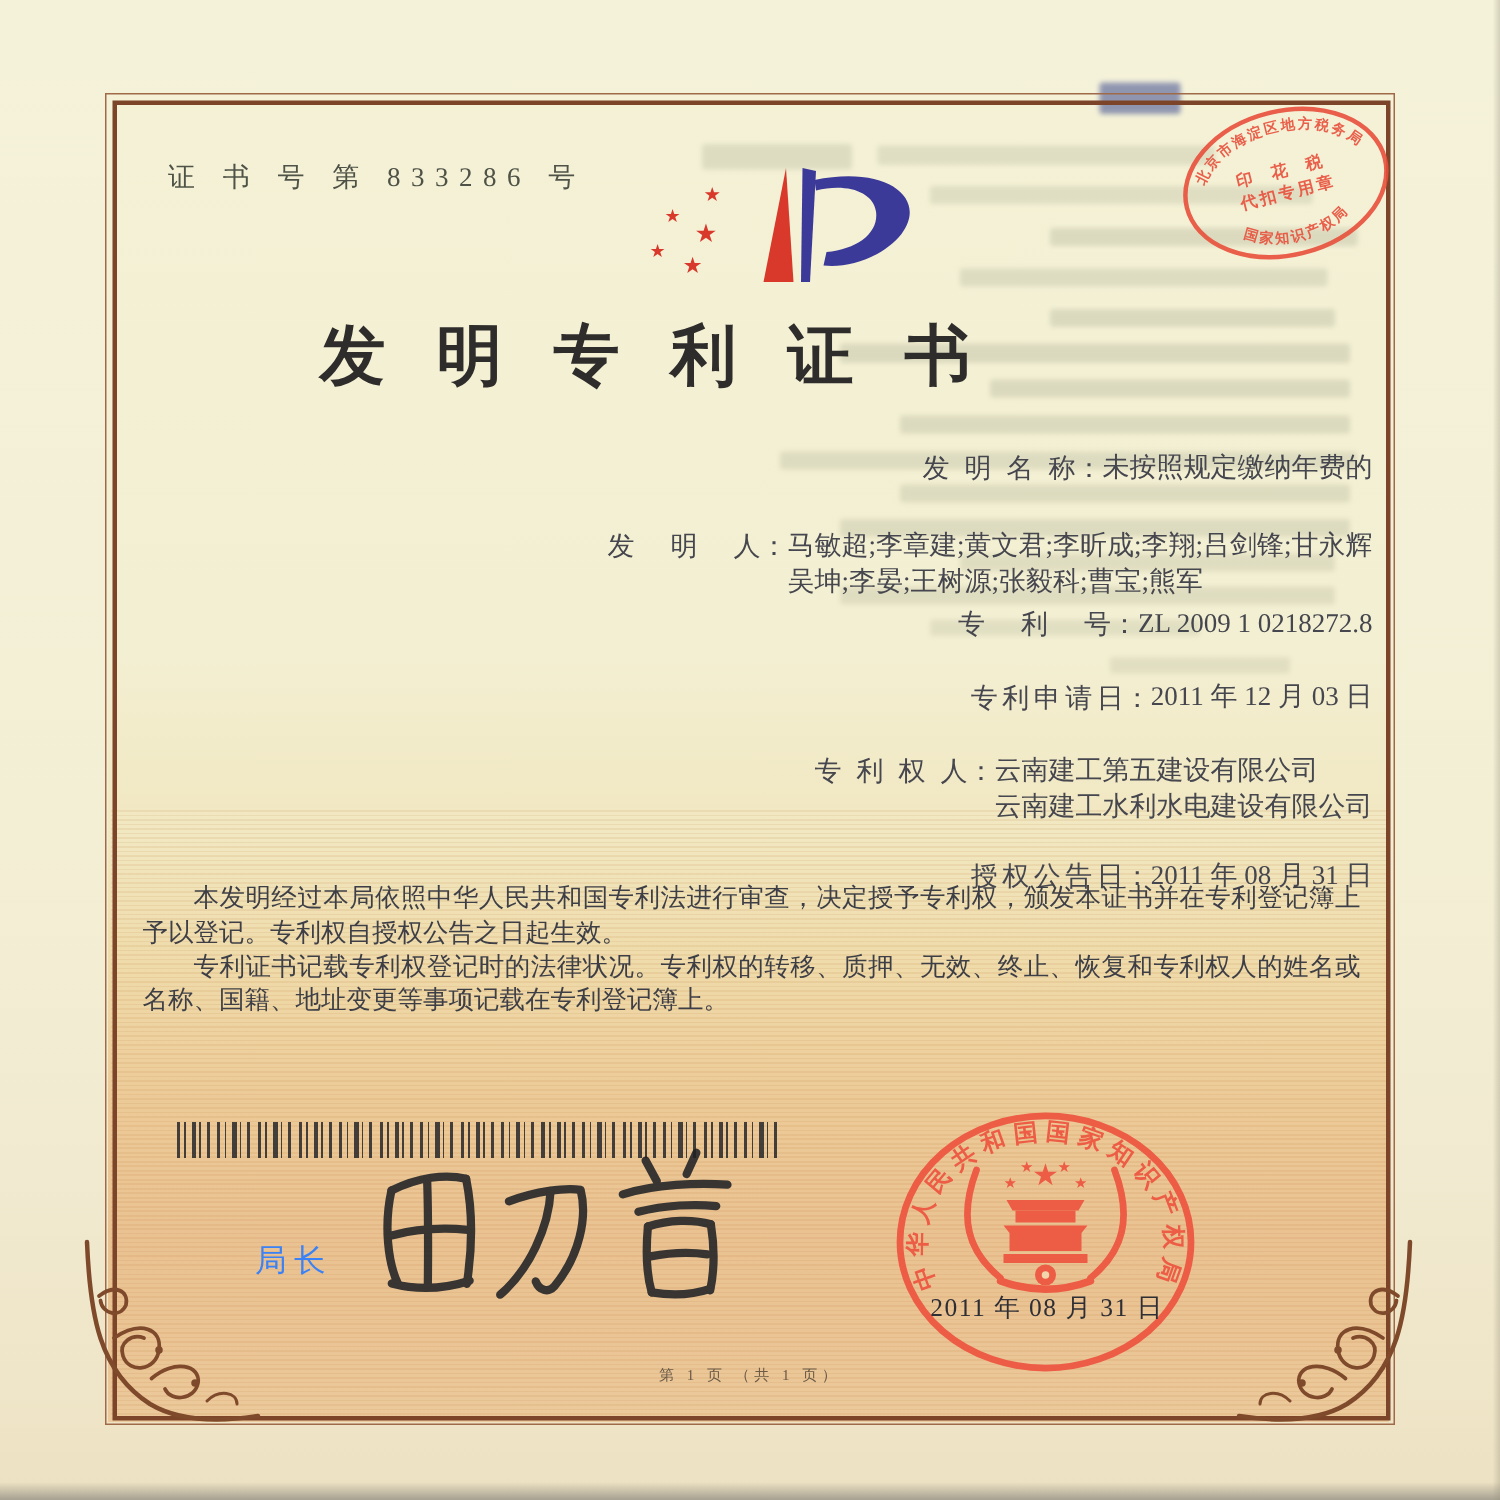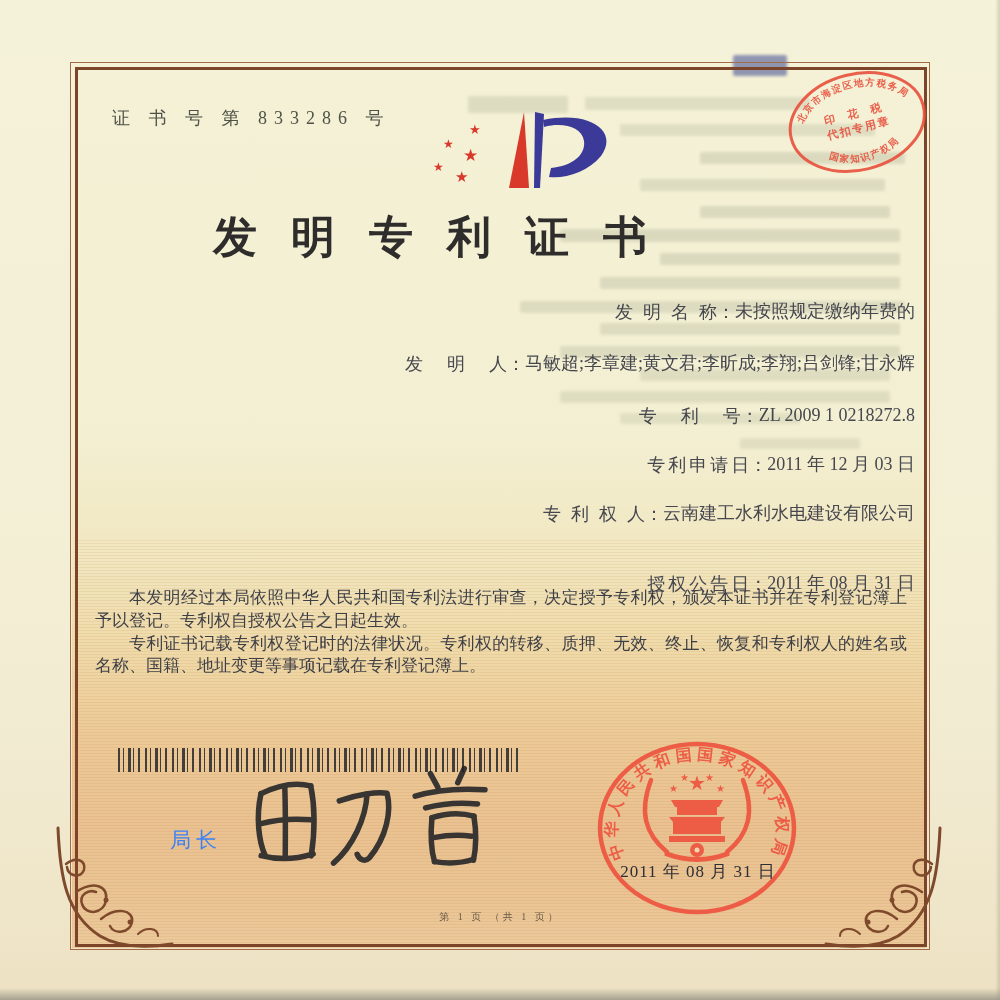--- a/index.html
+++ b/index.html
@@ -30,21 +30,21 @@
     font-size:44px;font-weight:bold;color:#2e2d2b;
     letter-spacing:34px;text-indent:34px;
   }
   .field-row{left:125px;width:790px;font-size:18px;color:#45464e;display:flex;align-items:flex-start;justify-content:flex-end;}
   .flabel{display:inline-block;width:102px;text-align:justify;text-align-last:justify;flex:none;}
   .fcolon{flex:none;}
   .fvalue{line-height:23.5px;}
   .fvalue div{white-space:nowrap;}
   .paras{
     left:95px;top:588px;width:812px;font-size:17px;line-height:22.8px;
-    color:#3e3f46;text-align:justify;font-family:Liberation Mono, monospace;
+    color:#3e3f46;text-align:justify;
   }
   .paras p{margin:0;text-indent:2em;}
   .barcode{
     left:118px;top:748px;width:400px;height:24px;
     background:
       repeating-linear-gradient(90deg,
         #26262a 0 2px, transparent 2px 5px,
         #26262a 5px 6px, transparent 6px 10px,
         #26262a 10px 13px, transparent 13px 15px,
         #26262a 15px 16px, transparent 16px 20px,
@@ -151,20 +151,21 @@
   <div class="fvalue">
       <div>未按照规定缴纳年费的</div>
     </div>
 </div>
 
 <div class="abs field-row" style="top:352px">
   <span class="flabel">发明人</span>
     <span class="fcolon">：</span>
   <div class="fvalue">
     <div>马敏超;李章建;黄文君;李昕成;李翔;吕剑锋;甘永辉</div>
+    <div>吴坤;李晏;王树源;张毅科;曹宝;熊军</div>
   </div>
 </div>
 
 <div class="abs field-row" style="top:404px">
   <span class="flabel">专利号</span>
     <span class="fcolon">：</span>
   <div class="fvalue">
       <div>ZL 2009 1 0218272.8</div>
     </div>
 </div>
@@ -174,20 +175,21 @@
     <span class="fcolon">：</span>
   <div class="fvalue">
       <div>2011 年 12 月 03 日</div>
     </div>
 </div>
 
 <div class="abs field-row" style="top:502px">
   <span class="flabel">专利权人</span>
     <span class="fcolon">：</span>
   <div class="fvalue">
+    <div>云南建工第五建设有限公司</div>
     <div>云南建工水利水电建设有限公司</div>
   </div>
 </div>
 
 <div class="abs field-row" style="top:572px">
   <span class="flabel">授权公告日</span>
     <span class="fcolon">：</span>
   <div class="fvalue">
       <div>2011 年 08 月 31 日</div>
     </div>

